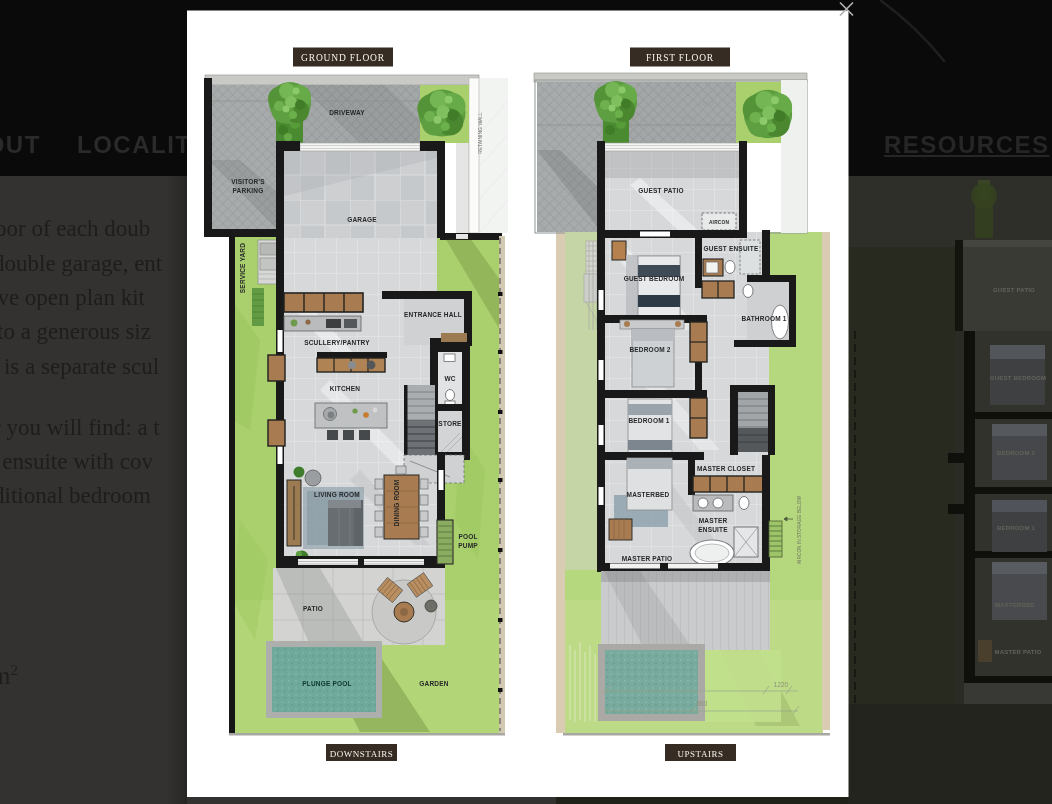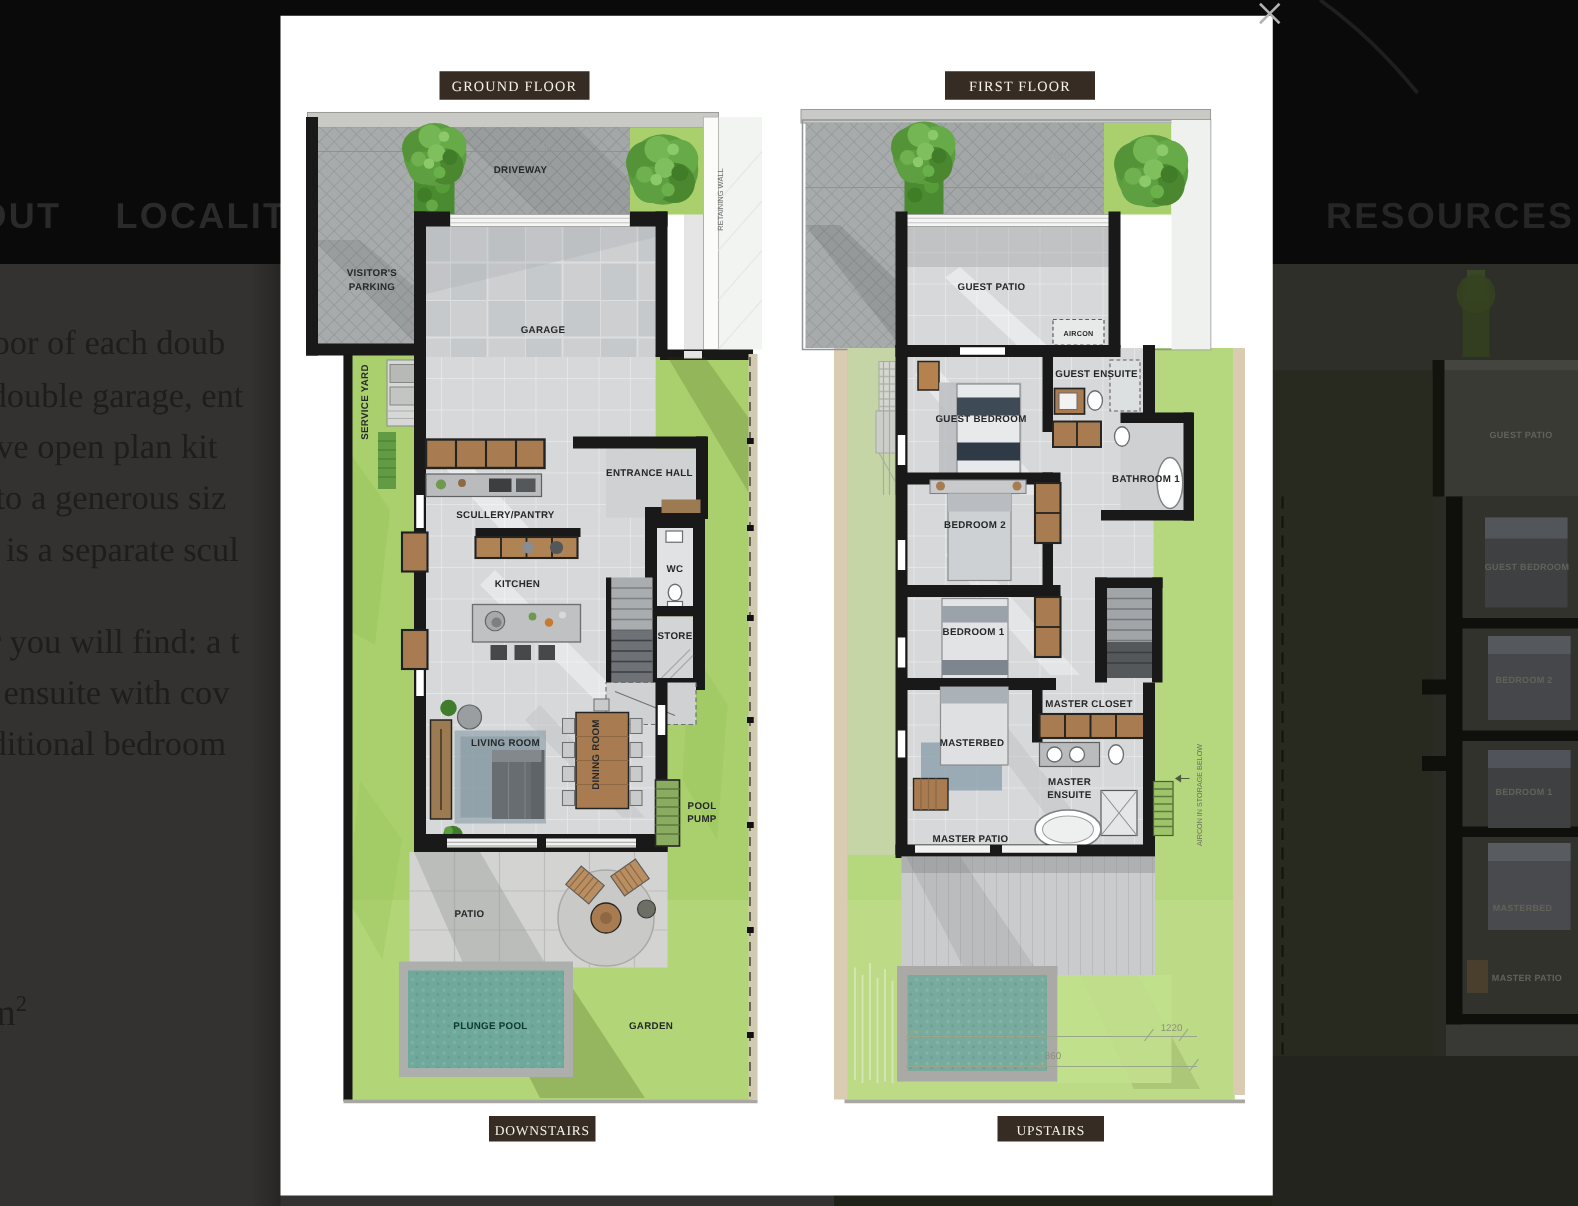--- a/index.html
+++ b/index.html
@@ -15,21 +15,21 @@
 <div class="abs" style="left:0;top:176px;width:1052px;height:628px;background:#343230;"></div>
 
 <div class="abs" style="left:167px;top:176px;width:20px;height:628px;background:linear-gradient(to right, rgba(0,0,0,0), rgba(0,0,0,0.25));"></div>
 
 <div class="abs" style="left:556px;top:780px;width:300px;height:24px;background:#20221a;"></div>
 
 <div class="nav" style="left:-52px;">ABOUT</div>
 
 <div class="nav" style="left:77px;">LOCALITY</div>
 
-<div class="nav" style="left:884px;color:#262626;">RESOURCES</div>
+<div class="nav" style="left:884px;color:#262626;text-decoration:underline;">RESOURCES</div>
 
 <div class="para" style="left:-5px;top:216px;">oor of each doub</div>
 <div class="para" style="left:-7px;top:251px;">double garage, ent</div>
 <div class="para" style="left:-9px;top:285px;">ive open plan kit</div>
 <div class="para" style="left:-3px;top:319px;">to a generous siz</div>
 <div class="para" style="left:-12px;top:354px;">e is a separate scul</div>
 <div class="para" style="left:-7px;top:415px;">r you will find: a t</div>
 <div class="para" style="left:-15px;top:449px;">n ensuite with cov</div>
 <div class="para" style="left:-7px;top:483px;">ditional bedroom</div>
 

